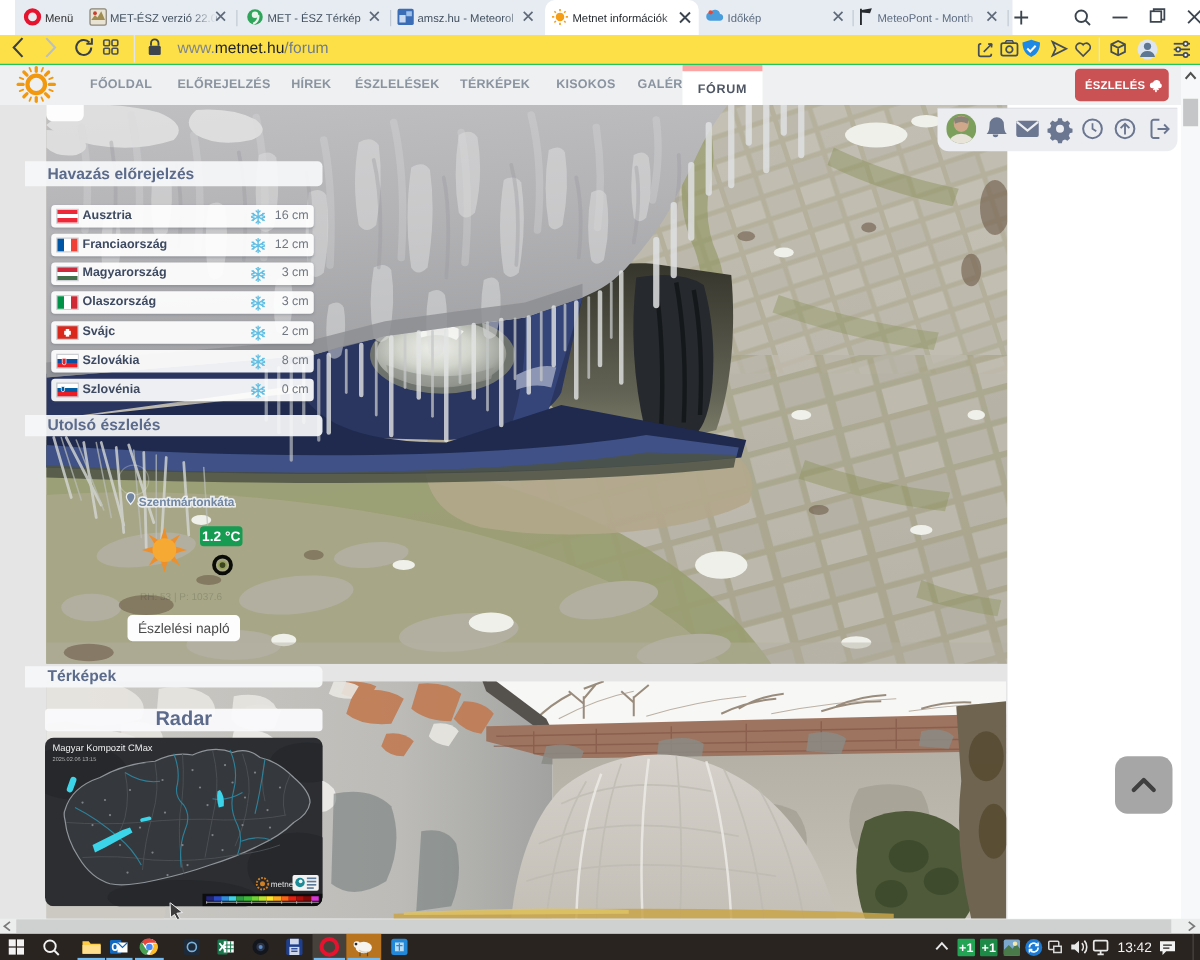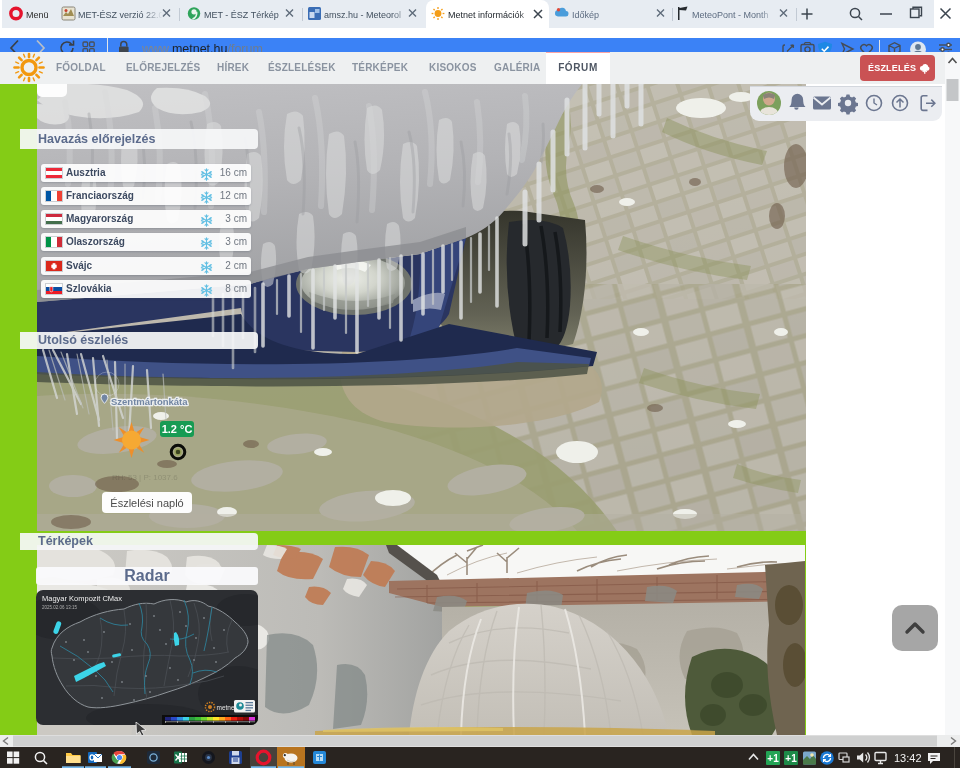--- a/index.html
+++ b/index.html
@@ -1,35 +1,35 @@
 <!DOCTYPE html>
 <html><head>
 <meta charset="utf-8">
 <style>
 * { margin:0; padding:0; box-sizing:border-box; }
 html,body { width:960px; height:768px; overflow:hidden; font-family:"Liberation Sans", sans-serif; background:#fff; }
 #page { position:relative; width:960px; height:768px; overflow:hidden; }
 .abs { position:absolute; }
 
 
-#topbar { position:absolute; left:2px; top:0; width:932px; height:28px; background:#e7ecf2; }
+#topbar { position:absolute; left:12px; top:0; width:798px; height:28px; background:#e7ecf2; }
 #activetab { position:absolute; left:424px; top:0px; width:123px; height:28px; background:#fff; border-radius:8px 8px 0 0; }
 
 
-#addrbar { position:absolute; left:0; top:38px; width:960px; height:24px; background:#3b82f6; border-bottom:6px solid #22c55e; }
+#addrbar { position:absolute; left:0; top:28px; width:960px; height:24px; background:#fde047; border-bottom:1px solid #22c55e; }
 
 
 #sitenav { position:absolute; left:0; top:52px; width:945px; height:32px; background:#eef0f1; }
-.navitem { position:absolute; top:0; height:32px; line-height:32px; font-size:10px; font-weight:bold; color:#8a93a0; letter-spacing:0.2px; }
-#forumtab { position:absolute; left:546px; top:52px; width:64px; height:32px; background:#fff; border-top:1px solid #fca5a5; text-align:center; }
+.navitem { position:absolute; top:0; height:32px; line-height:32px; font-size:10px; font-weight:bold; color:#8a93a0; letter-spacing:0.2px;margin-left:16px; }
+#forumtab { position:absolute; left:546px; top:52px; width:64px; height:32px; background:#fff; border-top:5px solid #fca5a5; text-align:center; }
 #forumtab span { line-height:29px; font-size:10px; font-weight:bold; color:#4e5663; letter-spacing:0.6px; }
 #eszlbtn { position:absolute; left:860px; top:55px; width:75px; height:26px; background:#ca5254; border-radius:4px; color:#fff; font-size:9px; font-weight:bold; text-align:left; line-height:26px; padding-left:8px; letter-spacing:0.2px; }
 
 
-#content { position:absolute; left:0; top:84px; width:945px; height:663px; background:#84cc16; overflow:hidden; }
+#content { position:absolute; left:0; top:84px; width:945px; height:663px; background:#e5e5e5; overflow:hidden; }
 
 
 .sidehdr { position:absolute; left:20px; width:238px; height:20px; background:rgba(246,247,249,0.93); border-radius:0 4px 4px 0; font-size:12.5px; font-weight:bold; color:#5c6b8c; line-height:20px; padding-left:18px; }
 .crow { position:absolute; left:41px; width:210px; height:18px; background:rgba(255,255,255,0.92); border-radius:3px; box-shadow:0 1px 2px rgba(60,70,90,0.25); }
 .crow .flag svg { display:block; } .crow .flag { position:absolute; left:5px; top:3.5px; width:16px; height:10.5px; box-shadow:0 0 0 1px rgba(120,130,140,0.35); }
 .crow .cname { position:absolute; left:25px; top:0; height:18px; line-height:18px; font-size:10px; font-weight:bold; color:#3d4a61; }
 .crow .flake { position:absolute; left:159px; top:2.5px; }
 .crow .cm { position:absolute; right:4px; top:0; height:18px; line-height:18px; font-size:10px; color:#707781; }
 
 
@@ -618,20 +618,32 @@
           <svg width="16" height="10.5" viewBox="0 0 21 12" preserveAspectRatio="none">
             <path d="M5 3 h4 v4 a2 2 0 0 1 -2 2 a2 2 0 0 1 -2 -2 z" fill="#ee1c25" stroke="#fff" stroke-width="0.7"></path>
           </svg>
         </div>
       <span class="cname">Szlovákia</span>
         <span class="flake"><svg width="13" height="13" viewBox="0 0 15 15">
             <use href="#snowf"></use>
           </svg></span>
         <span class="cm">8 cm</span>
     </div>
+    <div class="crow" style="top:219px;">
+      <div class="flag" style="background:linear-gradient(#fff 33%,#005da4 33%,#005da4 66%,#ed1c24 66%);">
+          <svg width="16" height="10.5" viewBox="0 0 21 12" preserveAspectRatio="none">
+            <path d="M4 2.5 h3.4 v3 a1.7 1.7 0 0 1 -1.7 1.8 a1.7 1.7 0 0 1 -1.7 -1.8 z" fill="#005da4" stroke="#fff" stroke-width="0.7"></path>
+          </svg>
+        </div>
+      <span class="cname">Szlovénia</span>
+        <span class="flake"><svg width="13" height="13" viewBox="0 0 15 15">
+            <use href="#snowf"></use>
+          </svg></span>
+        <span class="cm">0 cm</span>
+    </div>
 
     <div class="sidehdr" style="top:248px;height:17px;line-height:17px;">Utolsó észlelés</div>
 
     <svg class="abs" style="left:36px;top:277px;" width="222" height="171" viewBox="0 0 222 171">
       <g font-family="Liberation Sans, sans-serif">
         <circle cx="71" cy="23" r="12" fill="none" stroke="#e4e7ea" stroke-width="1" opacity="0.3"></circle>
 
         <g opacity="0.95">
           <path d="M68.5 33 a3.4 3.4 0 0 1 3.4 3.4 c0 2.4 -3.4 6 -3.4 6 s-3.4 -3.6 -3.4 -6 a3.4 3.4 0 0 1 3.4 -3.4 z" fill="#6f84a4" stroke="#f2f4f6" stroke-width="1"></path>
           <text x="75" y="44" font-size="9.5" font-weight="bold" fill="#6f84a4" style="paint-order:stroke;stroke:#eef1f4;stroke-width:2.5px;">Szentmártonkáta</text>

